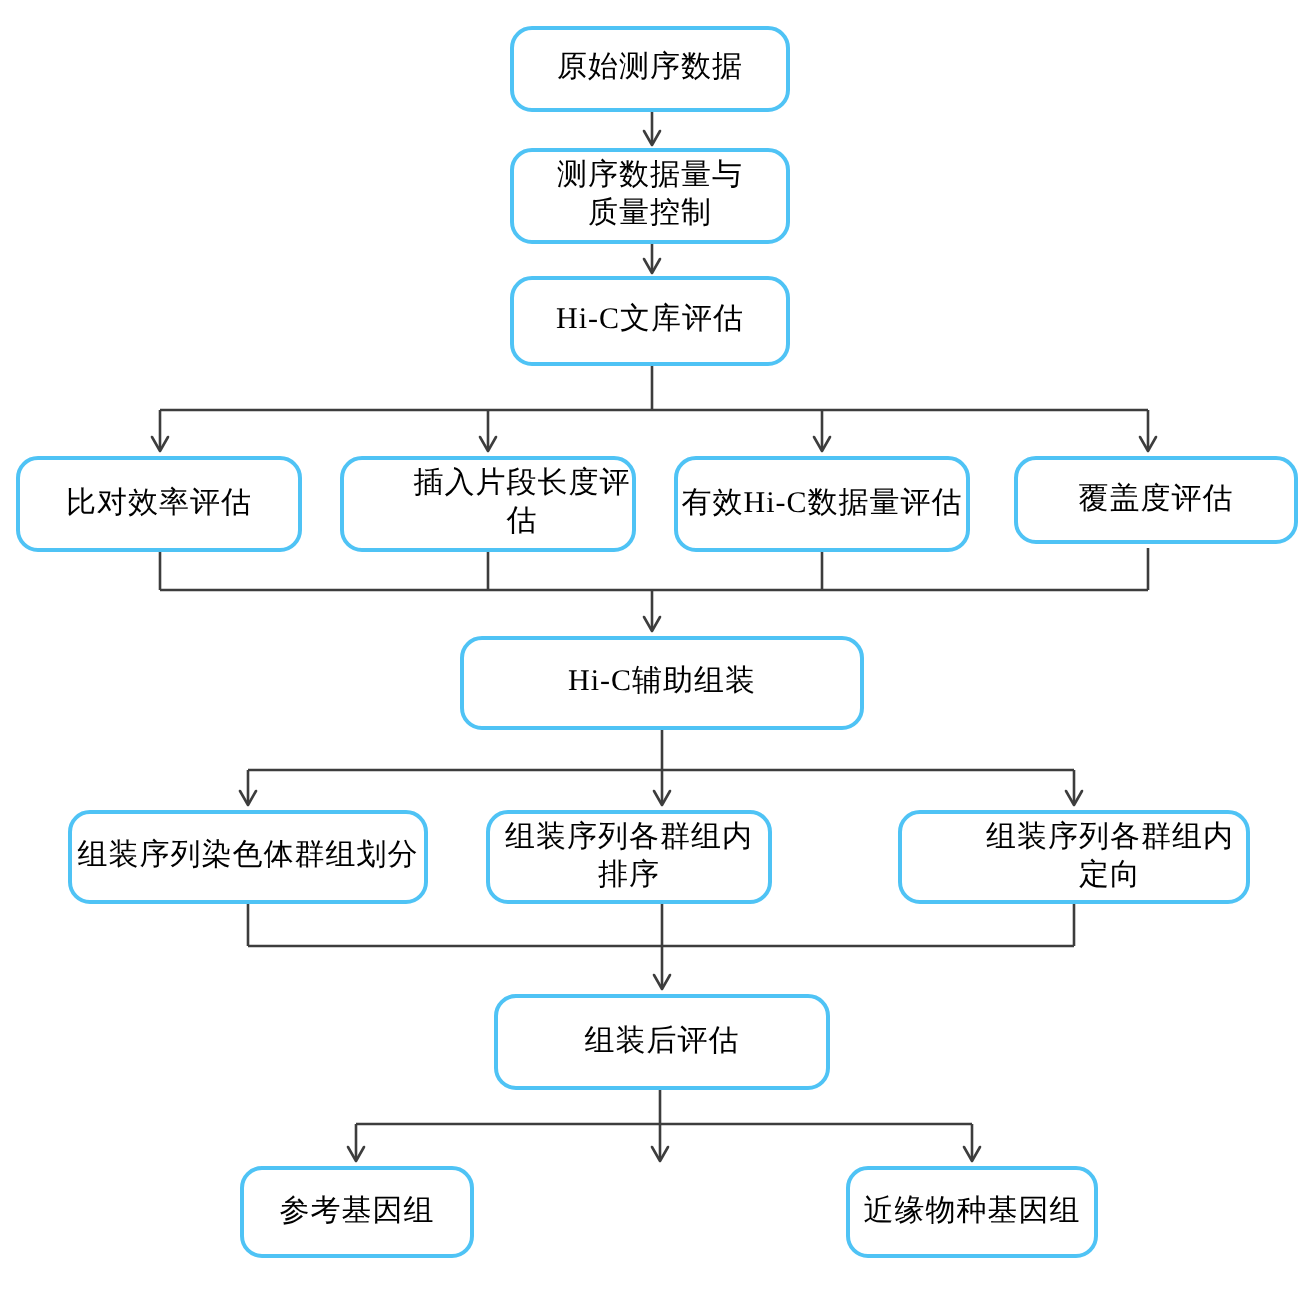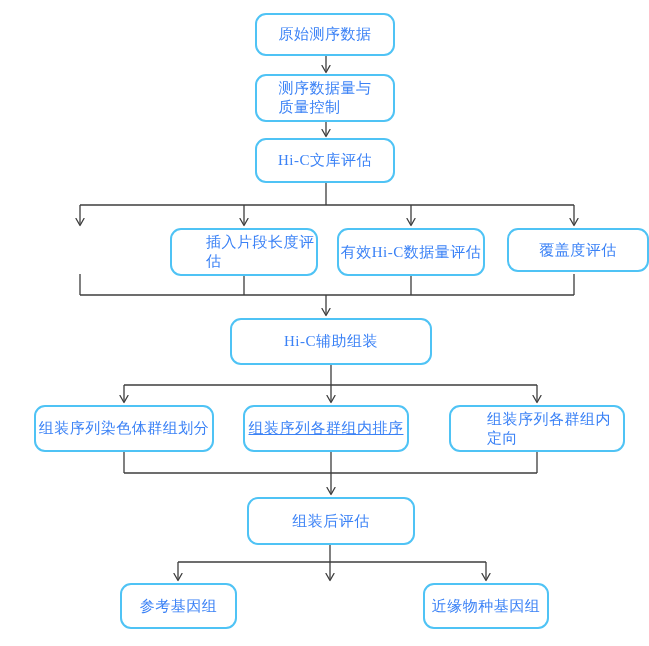--- a/index.html
+++ b/index.html
@@ -18,36 +18,37 @@
   }
   .node {
     position: absolute;
     box-sizing: border-box;
     border: 2px solid #4fc3f5;
     border-radius: 11px;
     background: #ffffff;
     display: flex;
     align-items: center;
     justify-content: center;
+    text-align: center;
     font-size: 15px;
     line-height: 19px;
-    color: #3b82f6;
+    color: #000000;
     letter-spacing: 0.5px;
   }
   
   .n-raw      { left:255px; top:13px;  width:140px; height:43px; }
   .n-qc       { left:255px; top:74px;  width:140px; height:48px; }
   .n-lib      { left:255px; top:138px; width:140px; height:45px; }
   .n-align    { left:8px;   top:228px; width:143px; height:48px; }
   .n-insert   { left:170px; top:228px; width:148px; height:48px;padding-left:34px; }
   .n-valid    { left:337px; top:228px; width:148px; height:48px; }
   .n-coverage { left:507px; top:228px; width:142px; height:44px; }
   .n-assembly { left:230px; top:318px; width:202px; height:47px; }
   .n-cluster  { left:34px;  top:405px; width:180px; height:47px; }
-  .n-order    { left:243px; top:405px; width:166px; height:47px;text-decoration:underline; }
+  .n-order    { left:243px; top:405px; width:143px; height:47px; }
   .n-orient   { left:449px; top:405px; width:176px; height:47px;padding-left:36px; }
   .n-post     { left:247px; top:497px; width:168px; height:48px; }
   .n-ref      { left:120px; top:583px; width:117px; height:46px; }
   .n-marker   { left:268px; top:583px; width:122px; height:46px; }
   .n-related  { left:423px; top:583px; width:126px; height:46px; }
 </style>
 </head>
 <body>
 
 <div class="canvas">
@@ -101,20 +102,23 @@
     <span>
       <span>测序数据量与</span><br>
       <span>质量控制</span>
     </span>
   </div>
 
   <div class="node n-lib">
     <span>Hi-C文库评估</span>
   </div>
 
+  <div class="node n-align">
+    <span>比对效率评估</span>
+  </div>
 
   <div class="node n-insert">
     <span>插入片段长度评估</span>
   </div>
 
   <div class="node n-valid">
     <span>有效Hi-C数据量评估</span>
   </div>
 
   <div class="node n-coverage">

